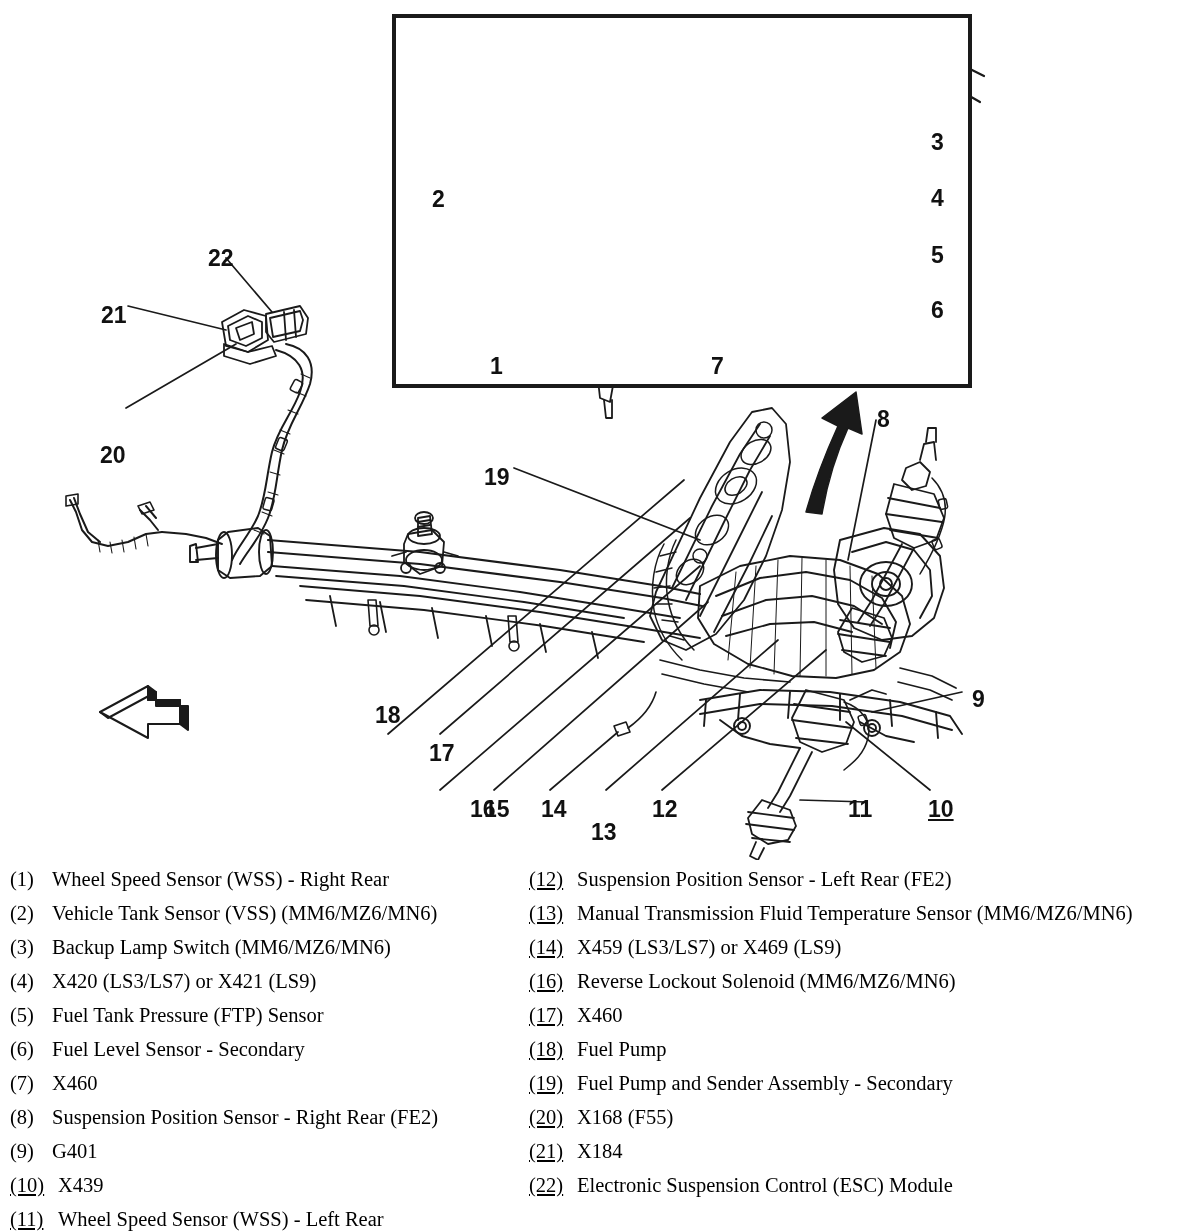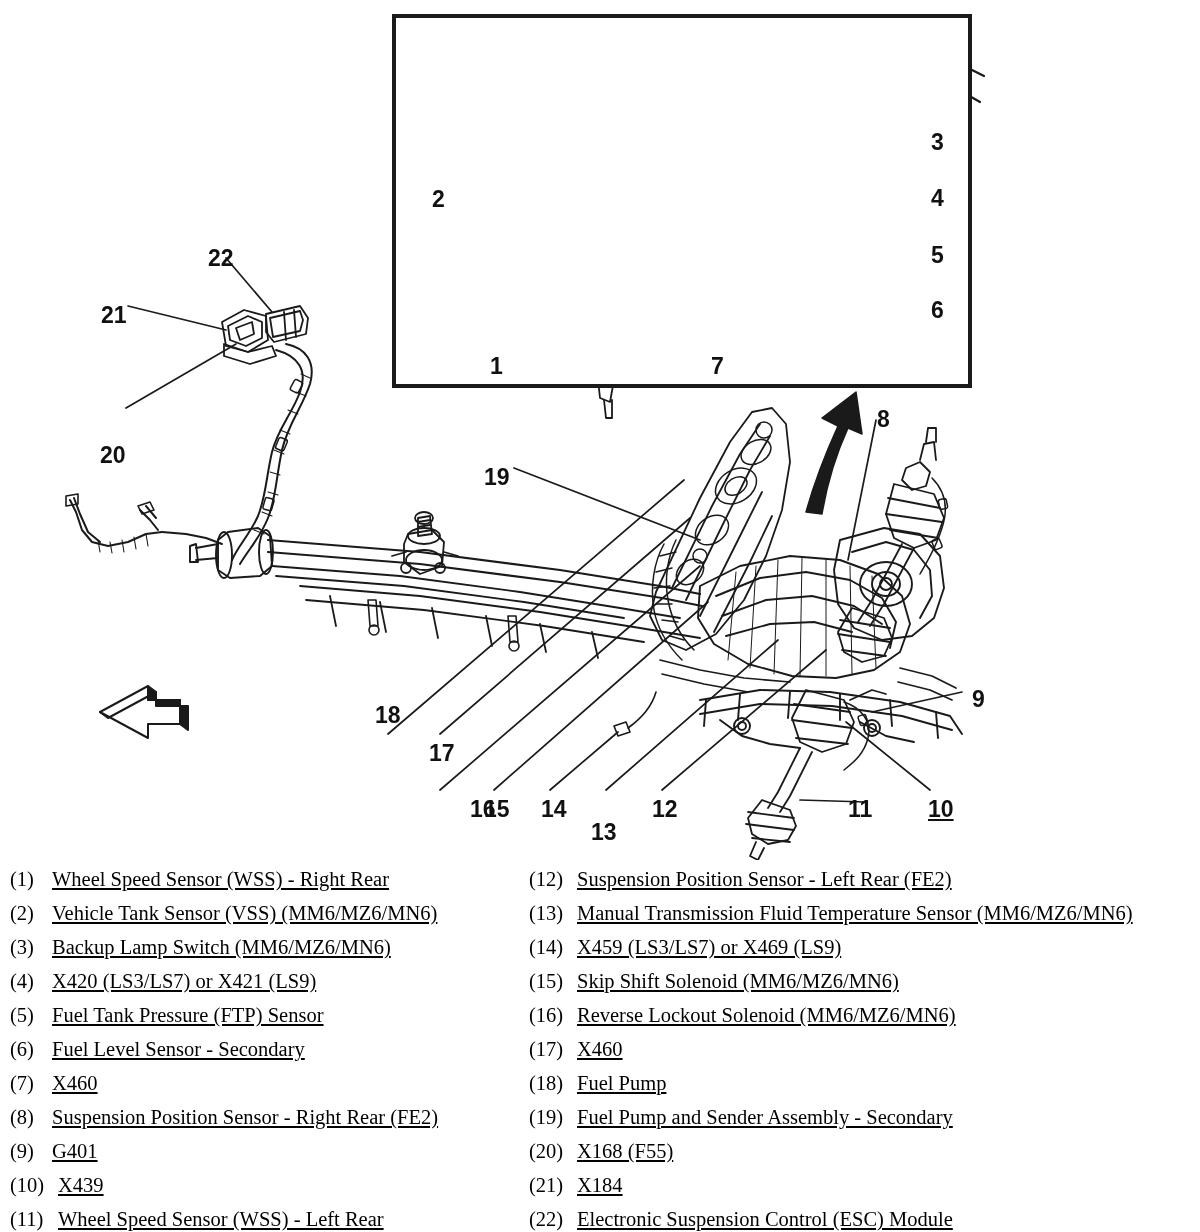--- a/index.html
+++ b/index.html
@@ -76,24 +76,23 @@
     font-size: 20.5px;
     line-height: 34px;
     white-space: nowrap;
   }
   .legend-num {
     display: inline-block;
     min-width: 42px;
     text-align: left;
     flex: 0 0 auto;
   }
-  .legend-num.wide { min-width: 48px; }
+  .legend-num.wide { min-width: 48px; text-decoration: underline; }
   .legend-text {
     flex: 1 1 auto;
-    text-decoration: underline;
   }
 </style>
 </head>
 <body>
 
 <div id="page">
 
   <div class="canvas">
     <svg width="1200" height="860" viewBox="0 0 1200 860" xmlns="http://www.w3.org/2000/svg">
       <defs>
@@ -615,24 +614,20 @@
       </div>
       <div class="legend-row">
         <span class="legend-num wide">(13)</span>
         <span class="legend-text">Manual Transmission Fluid Temperature Sensor (MM6/MZ6/MN6)</span>
       </div>
       <div class="legend-row">
         <span class="legend-num wide">(14)</span>
         <span class="legend-text">X459 (LS3/LS7) or X469 (LS9)</span>
       </div>
       <div class="legend-row">
-        <span class="legend-num wide">(15)</span>
-        <span class="legend-text">Skip Shift Solenoid (MM6/MZ6/MN6)</span>
-      </div>
-      <div class="legend-row">
         <span class="legend-num wide">(16)</span>
         <span class="legend-text">Reverse Lockout Solenoid (MM6/MZ6/MN6)</span>
       </div>
       <div class="legend-row">
         <span class="legend-num wide">(17)</span>
         <span class="legend-text">X460</span>
       </div>
       <div class="legend-row">
         <span class="legend-num wide">(18)</span>
         <span class="legend-text">Fuel Pump</span>

